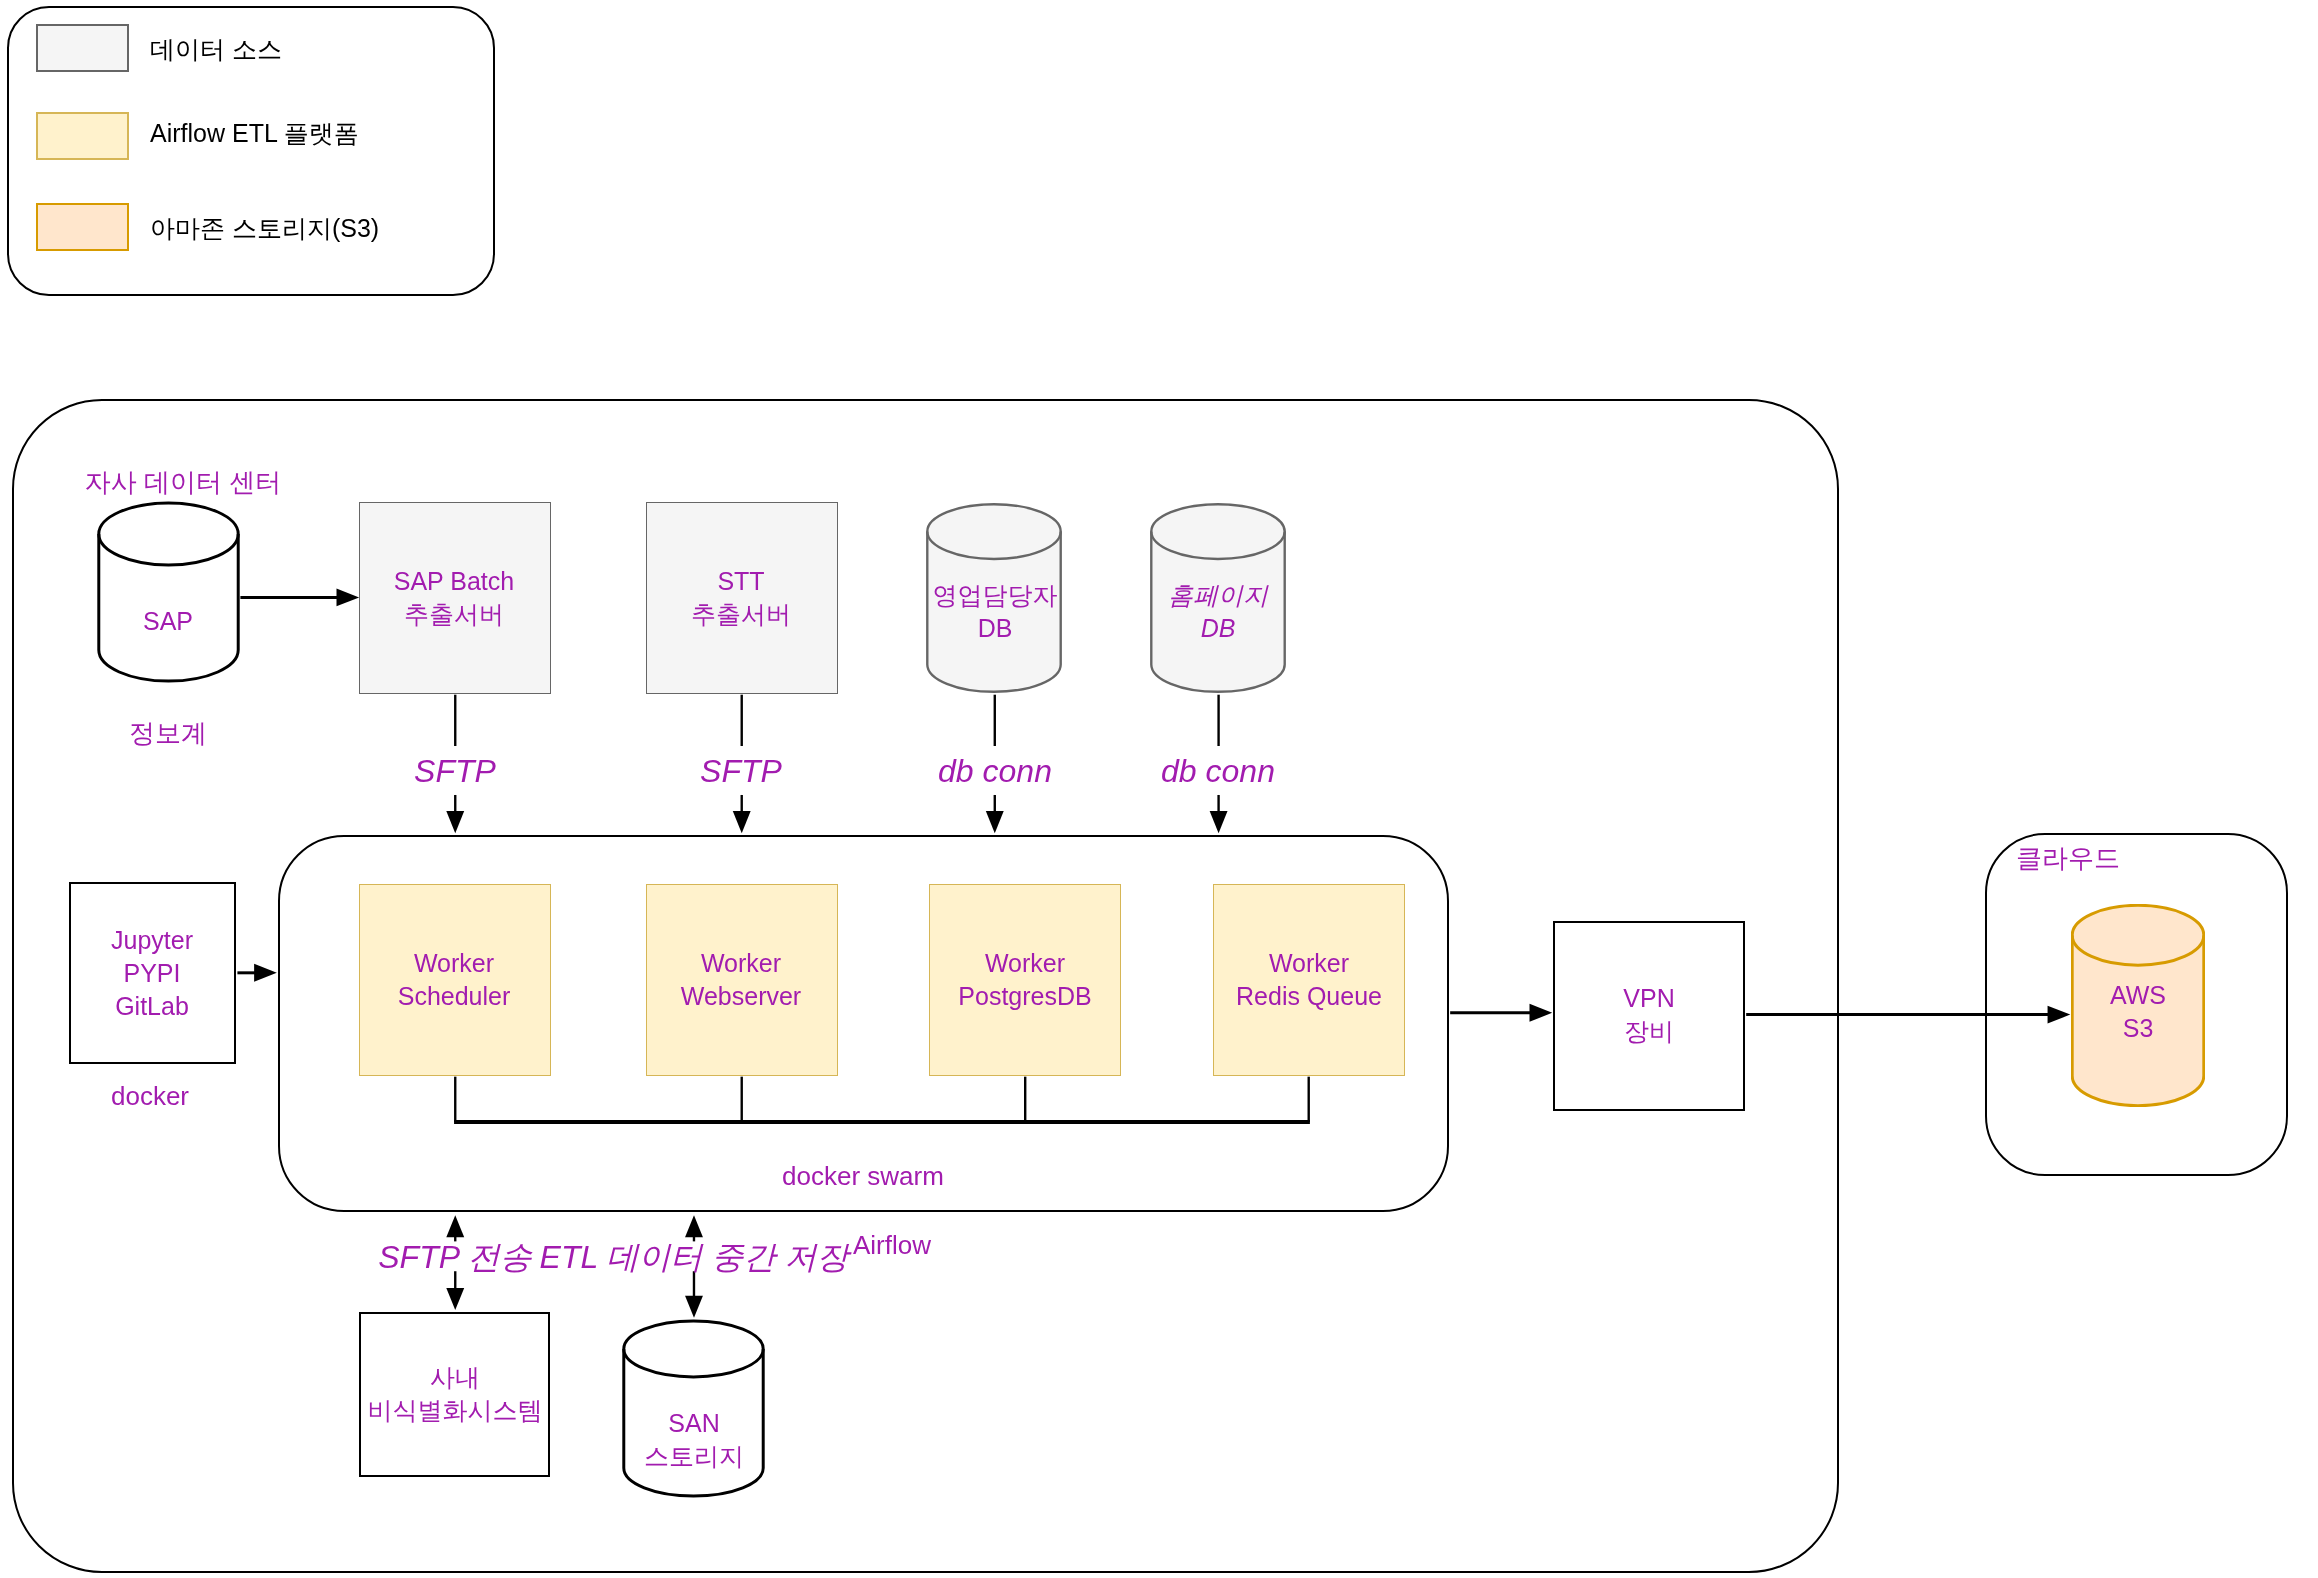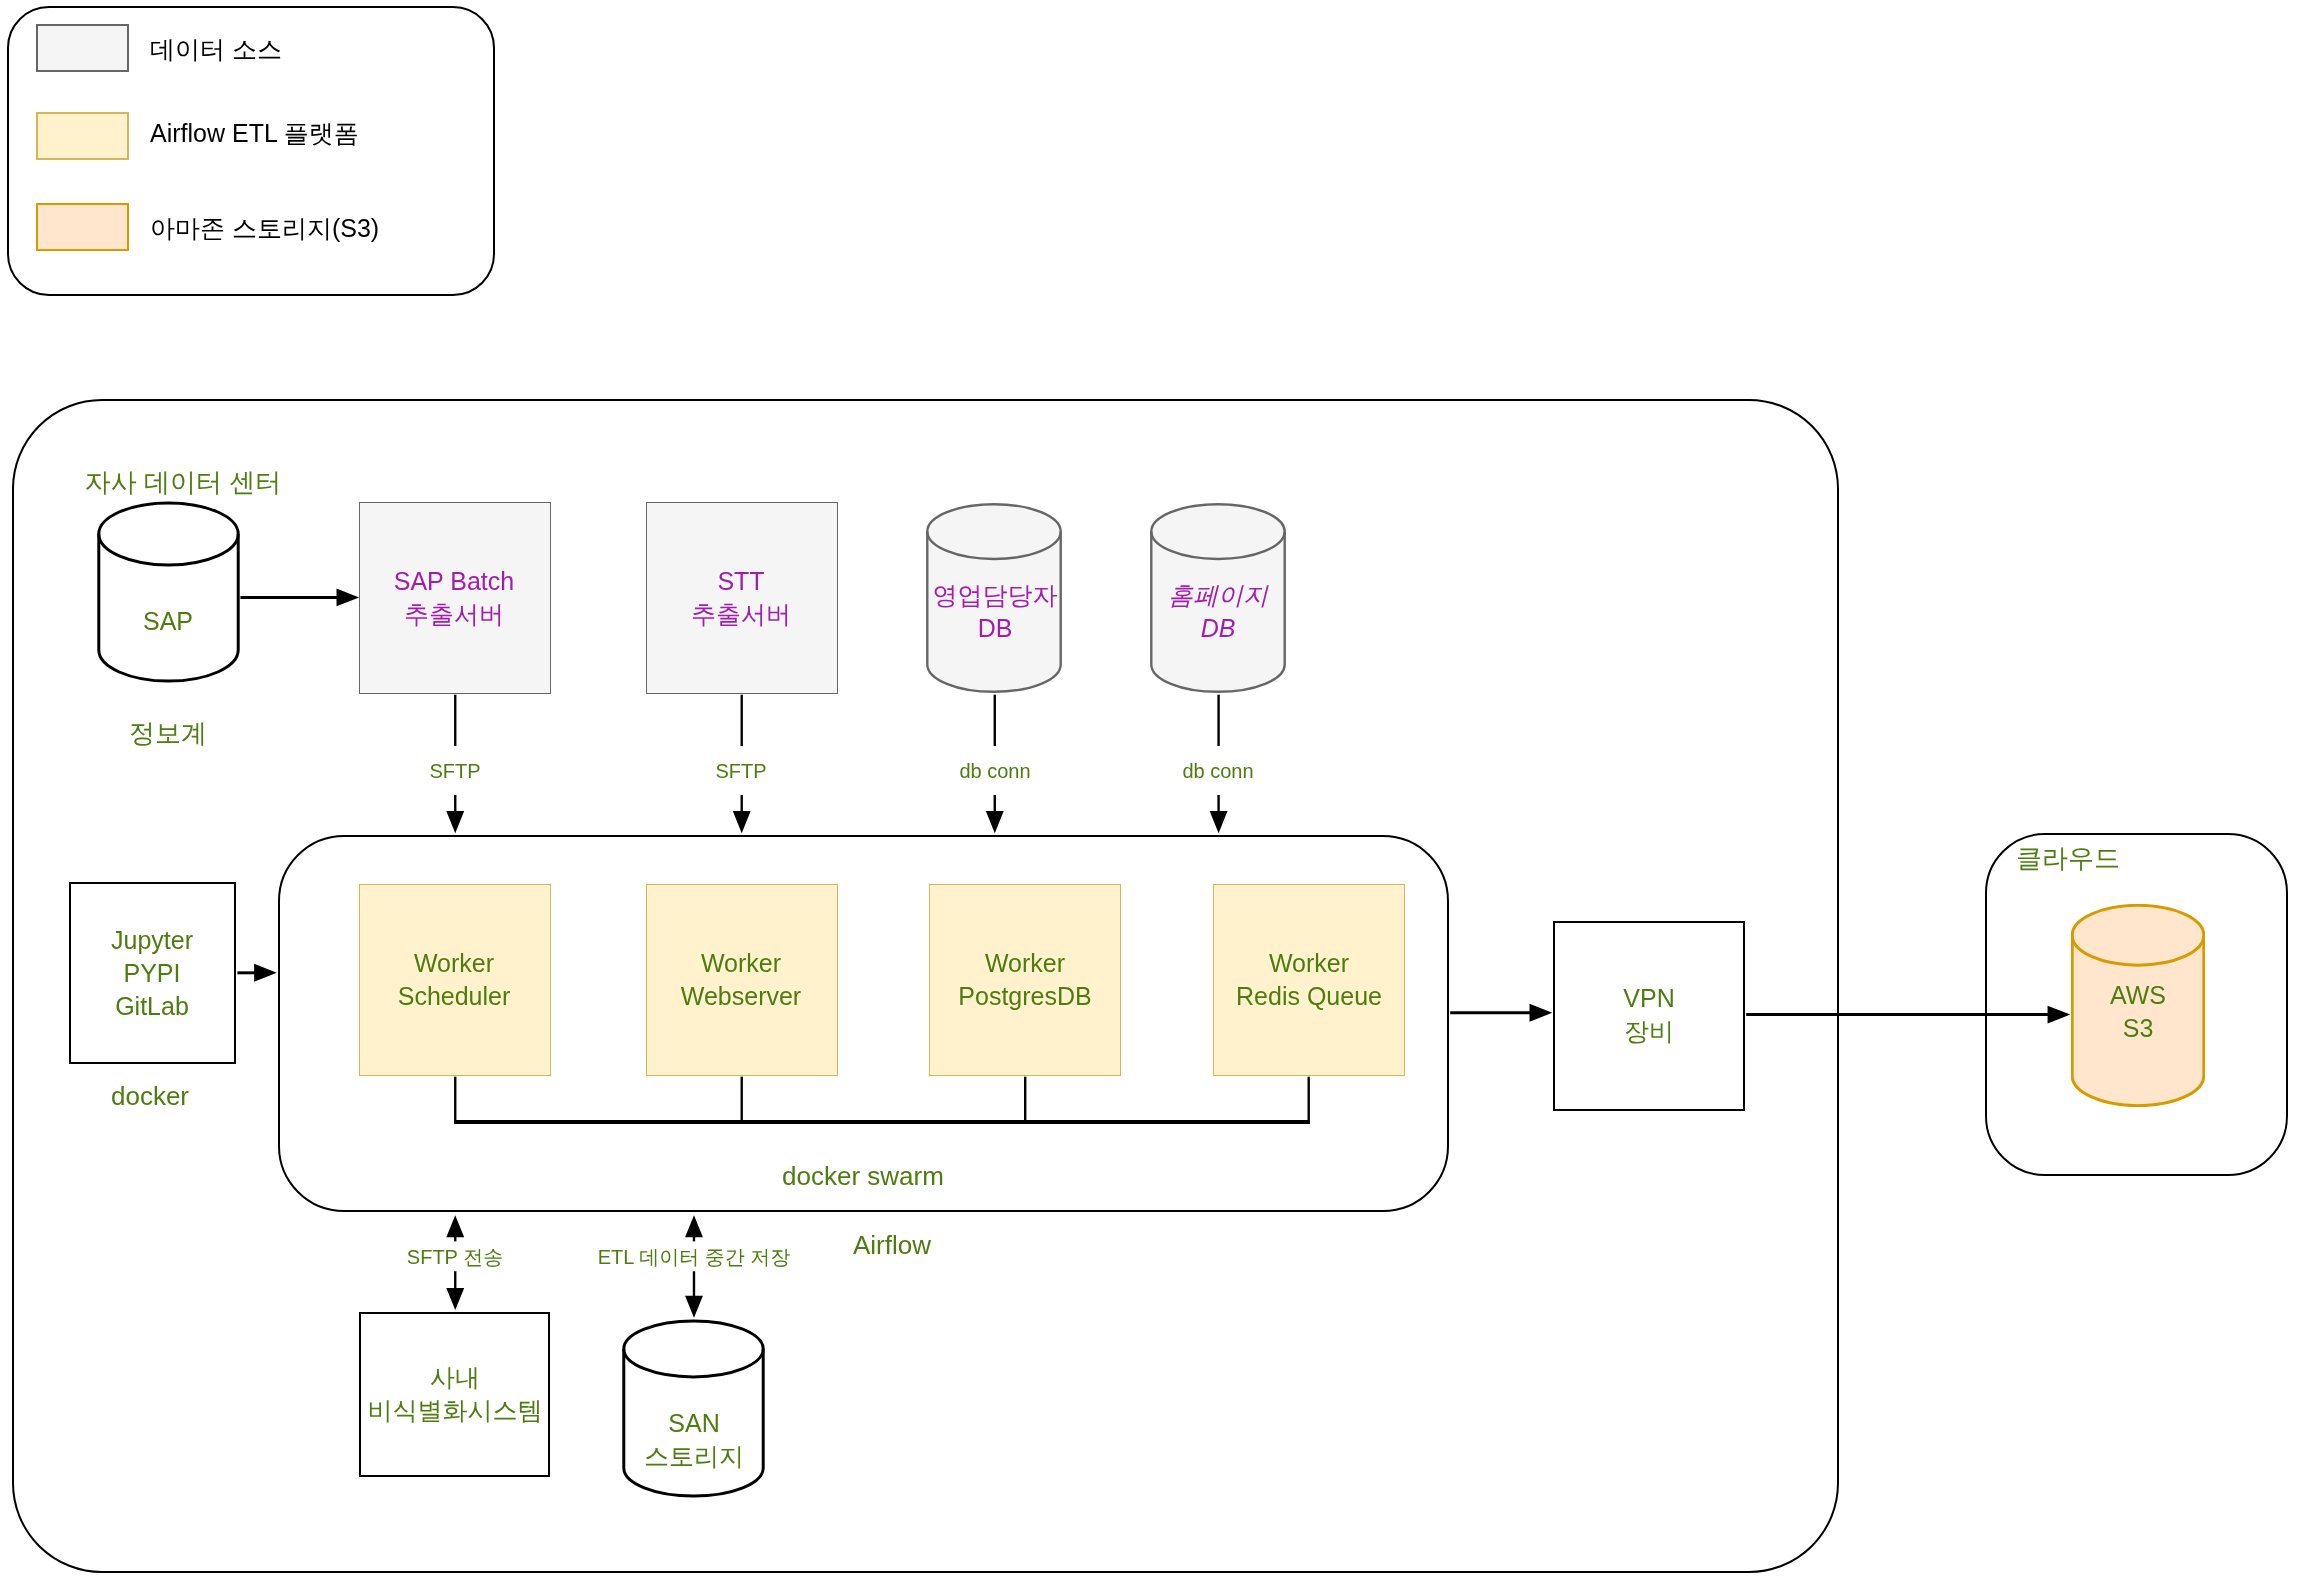--- a/index.html
+++ b/index.html
@@ -5,24 +5,24 @@
   html,body{margin:0;padding:0;background:#ffffff;}
   #canvas{position:relative;width:2319px;height:1578px;background:#ffffff;
           font-family:"Liberation Sans","DejaVu Sans",sans-serif;overflow:hidden;border-radius:29px;}
   .abs{position:absolute;}
   .container{position:absolute;background:#ffffff;border:2.4px solid #000000;box-sizing:border-box;}
   .rect{position:absolute;box-sizing:border-box;}
   .rect.gray{background:#f5f5f5;border:1.8px solid #666666;}
   .rect.yellow{background:#fff2cc;border:1.8px solid #d6b656;}
   .rect.plain{background:#ffffff;border:2.4px solid #000000;}
   .lbl{position:absolute;transform:translate(-50%,-50%);text-align:center;
-       white-space:pre-line;font-size:25px;line-height:1.32;color:#4d7c0f;}
+       white-space:pre-line;font-size:25px;line-height:1.32;color:#a21caf;}
   .lbl.muted{color:#a21caf;}
   .lbl.caption{font-size:26px;}
-  .lbl.edge{font-size:20px;}
+  .lbl.edge{font-size:32px;font-style:italic;}
   .lbl.leftalign{text-align:left;}
   .legend-label{position:absolute;transform:translate(0,-50%);font-size:25px;color:#000000;white-space:nowrap;}
   .swatch{position:absolute;box-sizing:border-box;}
   svg{display:block;}
 </style>
 </head>
 <body>
 
 <div id="canvas">
 

